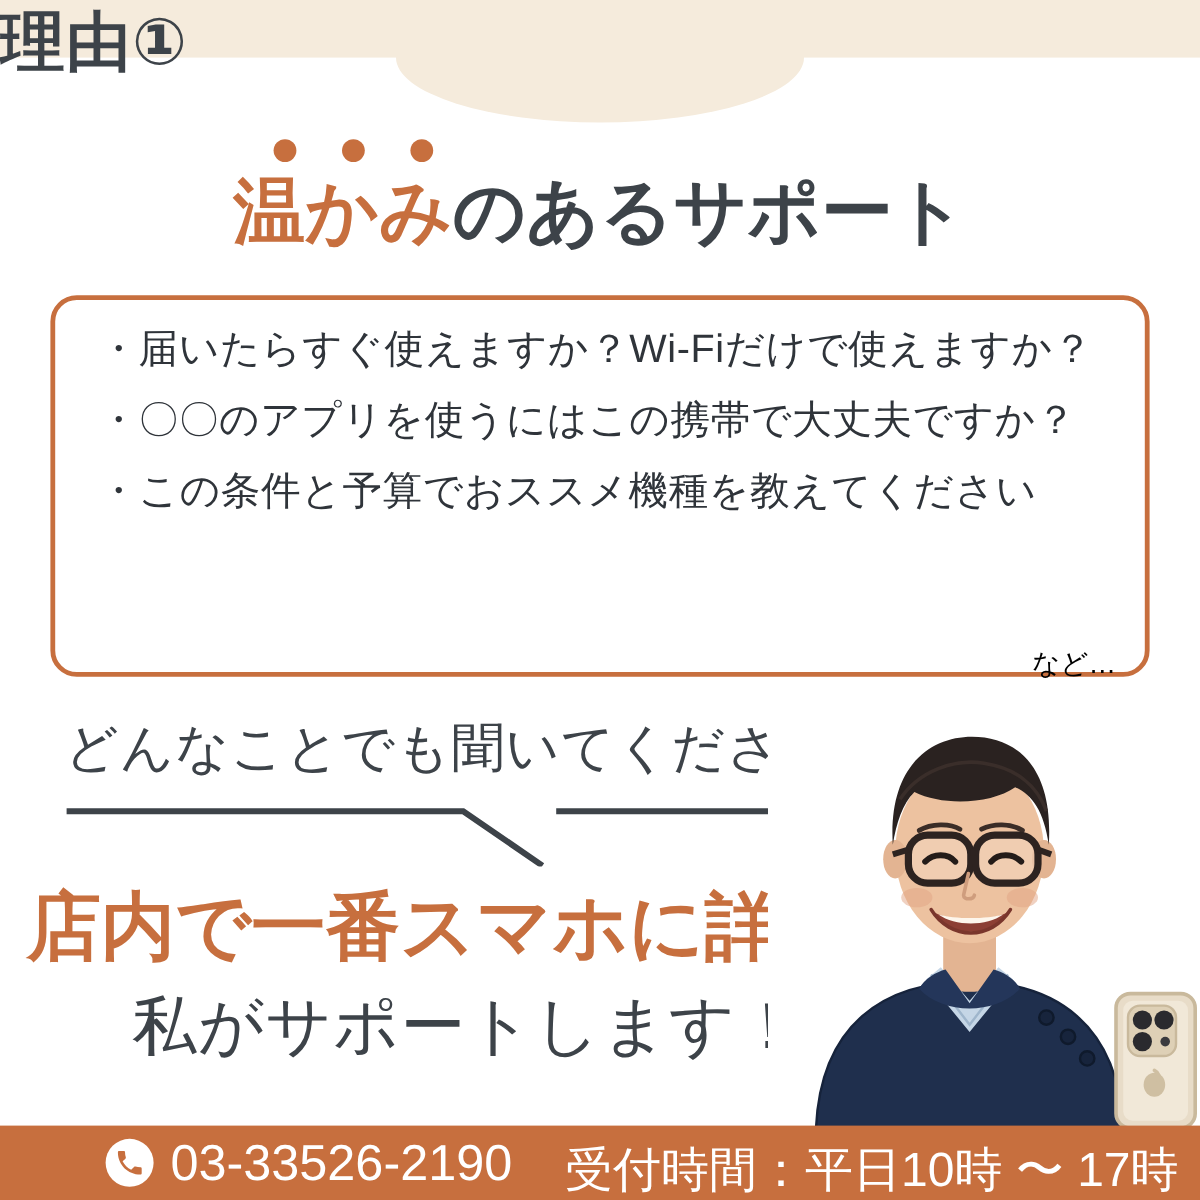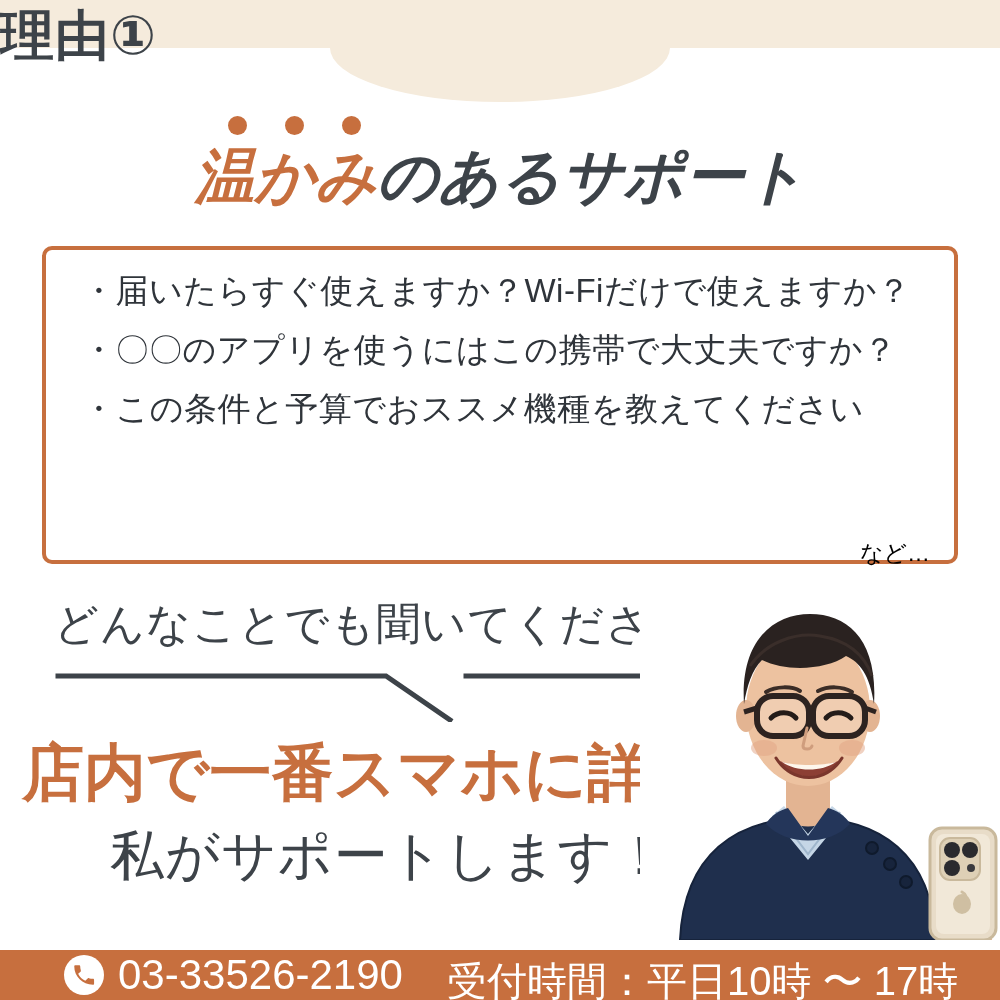--- a/index.html
+++ b/index.html
@@ -73,34 +73,33 @@
     position: absolute;
     left: 0;
     top: 142px;
     width: 1000px;
     text-align: center;
     font-size: 60px;
     font-weight: 700;
     line-height: 1.18;
     color: #3d4349;
     white-space: nowrap;
-    font-style: italic;
   }
   .subtitle .hl { color: #c76f3e; }
 
   
   .qbox {
     position: absolute;
     left: 42px;
     top: 246px;
     width: 916px;
     height: 318px;
     box-sizing: border-box;
     border: 4px solid #c76f3e;
-    border-radius: 10px;
+    border-radius: 22px;
     background: #ffffff;
   }
   .qlist {
     position: absolute;
     left: 36px;
     top: 24px;
     right: 18px;
   }
   .qitem {
     font-size: 33px;
@@ -172,25 +171,25 @@
     height: 348px;
     overflow: hidden;
   }
 
   
   .footer {
     position: absolute;
     left: 0;
     bottom: 0;
     width: 1000px;
-    height: 50px;
+    height: 62px;
     background: #c76f3e;
     display: flex;
     align-items: center;
-    padding-left: 64px;
+    padding-left: 88px;
     box-sizing: border-box;
   }
   .phone-icon {
     width: 40px;
     height: 40px;
     border-radius: 50%;
     background: #ffffff;
     display: flex;
     align-items: center;
     justify-content: center;

